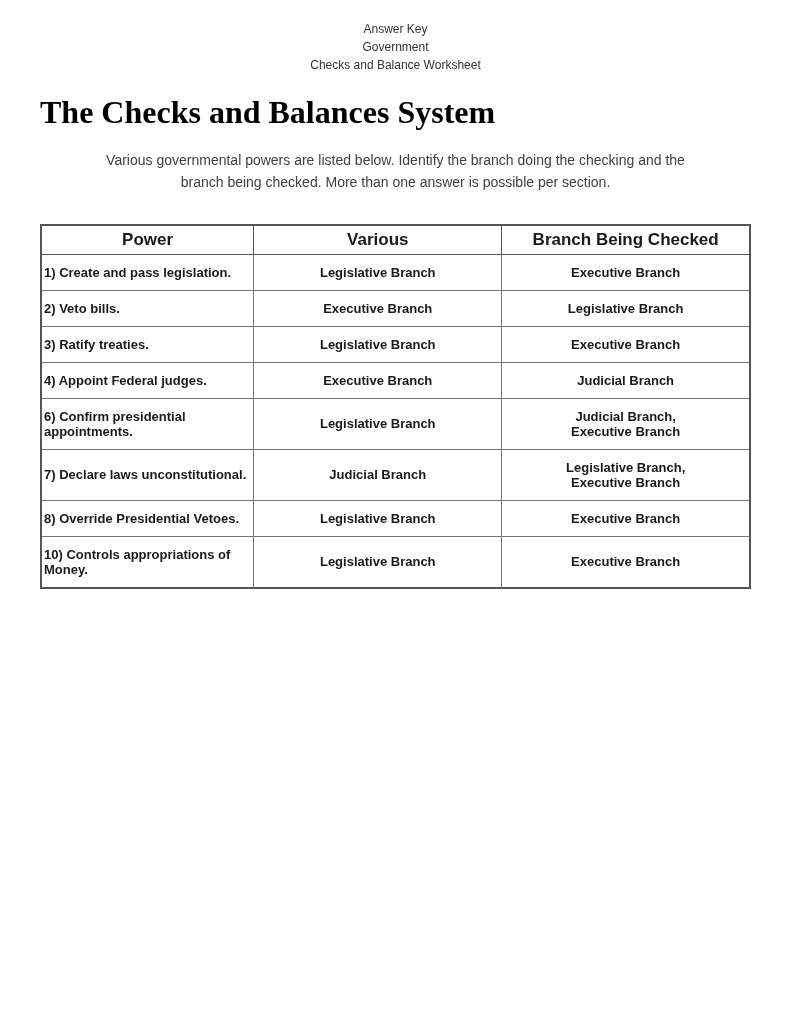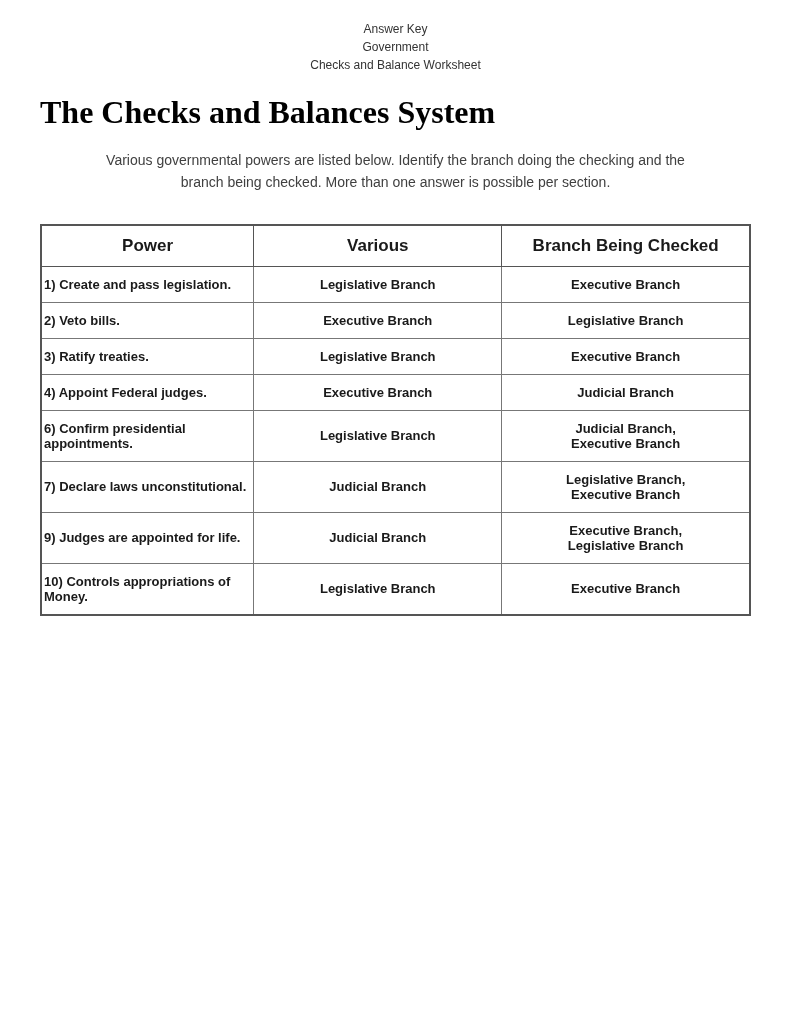--- a/index.html
+++ b/index.html
@@ -46,21 +46,21 @@
       width: 100%;
       border-collapse: collapse;
       border: 2px solid #555;
       margin-bottom: 40px;
     }
 
     .worksheet-table th {
       background: #ffffff;
       font-weight: bold;
       font-size: 17px;
-      padding: 10px 12px;
+      padding: 4px 12px;
       text-align: center;
       border: 1.5px solid #555;
     }
 
     .worksheet-table td {
       padding: 10px 2px;
       border: 1px solid #777;
       font-size: 13px;
       vertical-align: middle;
     }
@@ -136,23 +136,23 @@
         <td class="col-power">6) Confirm presidential appointments.</td>
         <td class="col-branch">Legislative Branch</td>
         <td class="col-checked">Judicial Branch,<br>Executive Branch</td>
       </tr>
       <tr>
         <td class="col-power">7) Declare laws unconstitutional.</td>
         <td class="col-branch">Judicial Branch</td>
         <td class="col-checked">Legislative Branch,<br>Executive Branch</td>
       </tr>
       <tr>
-        <td class="col-power">9) Judges are appointed for life.</td>
-        <td class="col-branch">Judicial Branch</td>
-        <td class="col-checked">Executive Branch,<br>Legislative Branch</td>
+        <td class="col-power">8) Override Presidential Vetoes.</td>
+        <td class="col-branch">Legislative Branch</td>
+        <td class="col-checked">Executive Branch</td>
       </tr>
       <tr>
         <td class="col-power">10) Controls appropriations of Money.</td>
         <td class="col-branch">Legislative Branch</td>
         <td class="col-checked">Executive Branch</td>
       </tr>
     </tbody>
 </table>
 
 </body></html>

